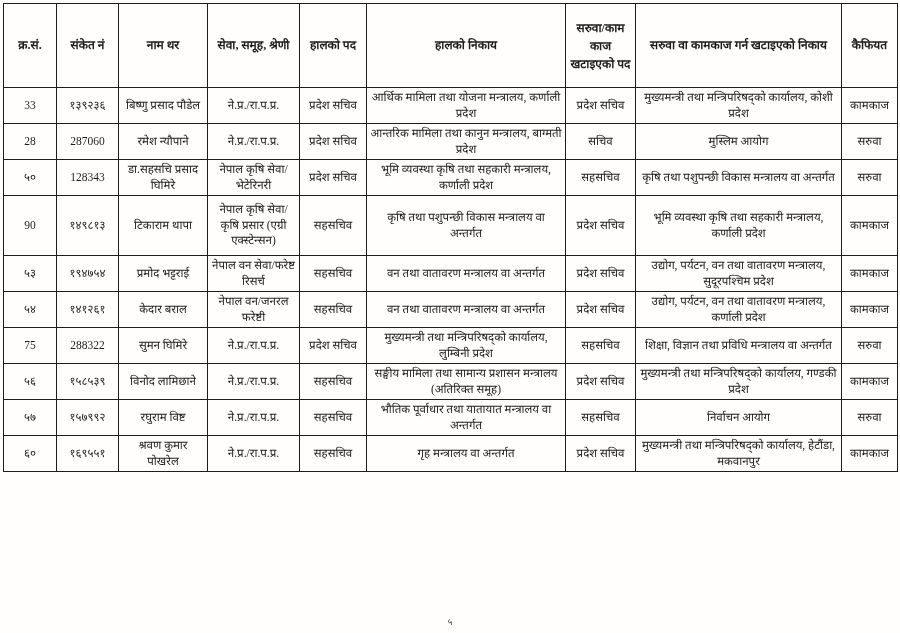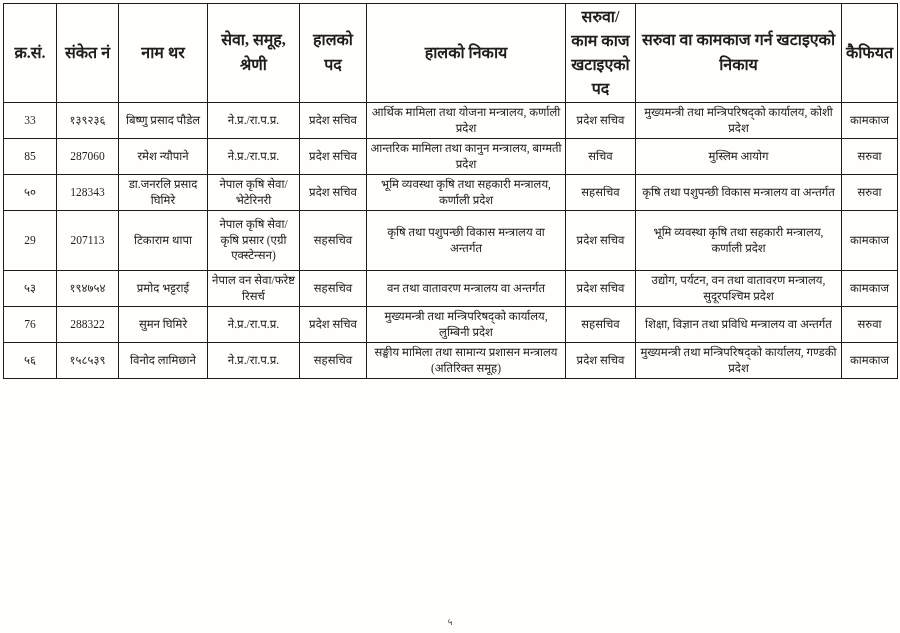--- a/index.html
+++ b/index.html
@@ -25,21 +25,21 @@
   table.transfer th, table.transfer td {
     border: 1px solid #1f1d1b;
     color: #201d1a;
     text-align: center;
     vertical-align: middle;
     padding: 1px 3px;
     overflow: hidden;
   }
   table.transfer thead th {
     height: 84px;
-    font-size: 16px;
+    font-size: 12px;
     font-weight: bold;
     line-height: 1.55;
     margin-top: 24px;
   }
   table.transfer tbody td {
     height: 36px;
     font-size: 11.5px;
     line-height: 1.35;
     font-weight: normal;
   }
@@ -91,83 +91,116 @@
           <td>१३९२३६</td>
           <td>बिष्णु प्रसाद पौडेल</td>
           <td>ने.प्र./रा.प.प्र.</td>
           <td>प्रदेश सचिव</td>
           <td>आर्थिक मामिला तथा योजना मन्त्रालय, कर्णाली प्रदेश</td>
           <td>प्रदेश सचिव</td>
           <td>मुख्यमन्त्री तथा मन्त्रिपरिषद्को कार्यालय, कोशी प्रदेश</td>
           <td>कामकाज</td>
         </tr>
         <tr>
-          <td>85</td>
+          <td>28</td>
           <td>287060</td>
           <td>रमेश न्यौपाने</td>
           <td>ने.प्र./रा.प.प्र.</td>
           <td>प्रदेश सचिव</td>
           <td>आन्तरिक मामिला तथा कानुन मन्त्रालय, बाग्मती प्रदेश</td>
           <td>सचिव</td>
           <td>मुस्लिम आयोग</td>
           <td>सरुवा</td>
         </tr>
         <tr>
           <td>५०</td>
           <td>128343</td>
-          <td>डा.जनरलि प्रसाद घिमिरे</td>
+          <td>डा.सहसचि प्रसाद घिमिरे</td>
           <td>नेपाल कृषि सेवा/भेटेरिनरी</td>
           <td>प्रदेश सचिव</td>
           <td>भूमि व्यवस्था कृषि तथा सहकारी मन्त्रालय, कर्णाली प्रदेश</td>
           <td>सहसचिव</td>
           <td>कृषि तथा पशुपन्छी विकास मन्त्रालय वा अन्तर्गत</td>
           <td>सरुवा</td>
         </tr>
         <tr>
-          <td>29</td>
-          <td>207113</td>
+          <td>90</td>
+          <td>१४९८१३</td>
           <td>टिकाराम थापा</td>
           <td>नेपाल कृषि सेवा/कृषि प्रसार (एग्री एक्स्टेन्सन)</td>
           <td>सहसचिव</td>
           <td>कृषि तथा पशुपन्छी विकास मन्त्रालय वा अन्तर्गत</td>
           <td>प्रदेश सचिव</td>
           <td>भूमि व्यवस्था कृषि तथा सहकारी मन्त्रालय, कर्णाली प्रदेश</td>
           <td>कामकाज</td>
         </tr>
         <tr>
           <td>५३</td>
           <td>१९४७५४</td>
           <td>प्रमोद भट्टराई</td>
           <td>नेपाल वन सेवा/फरेष्ट रिसर्च</td>
           <td>सहसचिव</td>
           <td>वन तथा वातावरण मन्त्रालय वा अन्तर्गत</td>
           <td>प्रदेश सचिव</td>
           <td>उद्योग, पर्यटन, वन तथा वातावरण मन्त्रालय, सुदूरपश्चिम प्रदेश</td>
           <td>कामकाज</td>
         </tr>
         <tr>
-          <td>76</td>
+          <td>५४</td>
+          <td>१४१२६१</td>
+          <td>केदार बराल</td>
+          <td>नेपाल वन/जनरल फरेष्टी</td>
+          <td>सहसचिव</td>
+          <td>वन तथा वातावरण मन्त्रालय वा अन्तर्गत</td>
+          <td>प्रदेश सचिव</td>
+          <td>उद्योग, पर्यटन, वन तथा वातावरण मन्त्रालय, कर्णाली प्रदेश</td>
+          <td>कामकाज</td>
+        </tr>
+        <tr>
+          <td>75</td>
           <td>288322</td>
           <td>सुमन घिमिरे</td>
           <td>ने.प्र./रा.प.प्र.</td>
           <td>प्रदेश सचिव</td>
           <td>मुख्यमन्त्री तथा मन्त्रिपरिषद्को कार्यालय, लुम्बिनी प्रदेश</td>
           <td>सहसचिव</td>
           <td>शिक्षा, विज्ञान तथा प्रविधि मन्त्रालय वा अन्तर्गत</td>
           <td>सरुवा</td>
         </tr>
         <tr>
           <td>५६</td>
           <td>१५८५३९</td>
           <td>विनोद लामिछाने</td>
           <td>ने.प्र./रा.प.प्र.</td>
           <td>सहसचिव</td>
           <td>सङ्घीय मामिला तथा सामान्य प्रशासन मन्त्रालय (अतिरिक्त समूह)</td>
           <td>प्रदेश सचिव</td>
           <td>मुख्यमन्त्री तथा मन्त्रिपरिषद्को कार्यालय, गण्डकी प्रदेश</td>
           <td>कामकाज</td>
         </tr>
+        <tr>
+          <td>५७</td>
+          <td>१५७९९२</td>
+          <td>रघुराम विष्ट</td>
+          <td>ने.प्र./रा.प.प्र.</td>
+          <td>सहसचिव</td>
+          <td>भौतिक पूर्वाधार तथा यातायात मन्त्रालय वा अन्तर्गत</td>
+          <td>सहसचिव</td>
+          <td>निर्वाचन आयोग</td>
+          <td>सरुवा</td>
+        </tr>
+        <tr>
+          <td>६०</td>
+          <td>१६९५५१</td>
+          <td>श्रवण कुमार पोखरेल</td>
+          <td>ने.प्र./रा.प.प्र.</td>
+          <td>सहसचिव</td>
+          <td>गृह मन्त्रालय  वा अन्तर्गत</td>
+          <td>प्रदेश सचिव</td>
+          <td>मुख्यमन्त्री तथा मन्त्रिपरिषद्को कार्यालय, हेटौंडा, मकवानपुर</td>
+          <td>कामकाज</td>
+        </tr>
       </tbody>
   </table>
 
   <div class="page-number">५</div>
 
 </div>
 
 </body></html>

